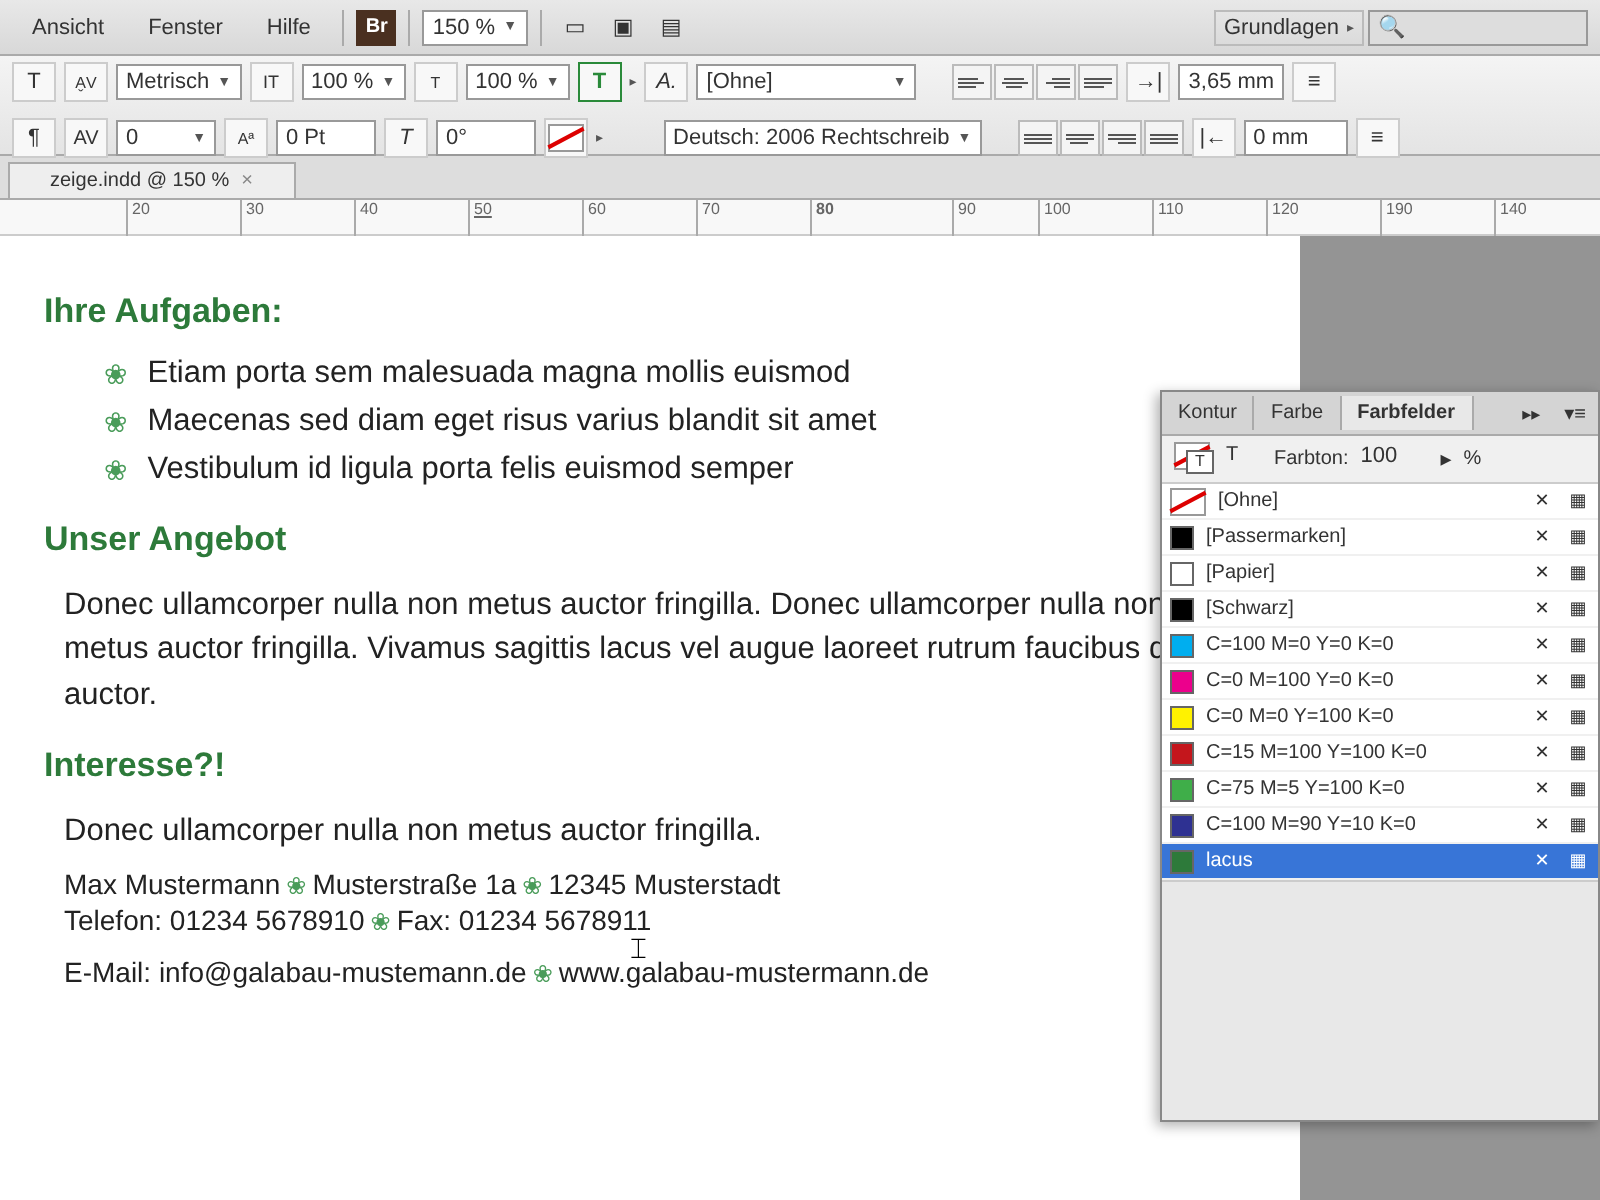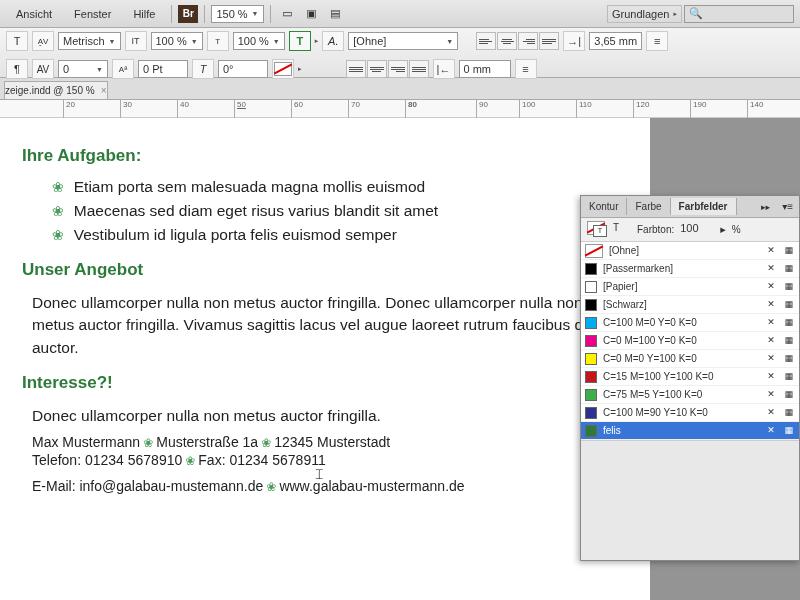--- a/index.html
+++ b/index.html
@@ -9,21 +9,21 @@
 .menubar .sep { width:1px; height:18px; background:#aaa; margin:0 4px; }
 .menubar .icon { width:22px; height:18px; display:inline-flex; align-items:center; justify-content:center; border:1px solid transparent; }
 .dd { display:inline-flex; align-items:center; background:#fff; border:1px solid #999; height:18px; padding:0 4px; gap:4px; }
 .dd .tri { font-size:7px; color:#555; }
 .toolbar { background:linear-gradient(#f4f4f4,#e4e4e4); border-bottom:1px solid #aaa; padding:2px 6px; display:flex; align-items:center; gap:6px; flex-wrap:wrap; height:50px; }
 .toolbar .row { display:flex; align-items:center; gap:4px; width:100%; height:22px; }
 .toolbar .btn { width:22px; height:20px; border:1px solid #ccc; background:#f8f8f8; display:inline-flex; align-items:center; justify-content:center; }
 .toolbar .field { background:#fff; border:1px solid #999; height:18px; padding:0 4px; min-width:50px; display:inline-flex; align-items:center; justify-content:space-between; gap:4px; }
 .toolbar .tri { font-size:7px; color:#555; }
 .tabs { height:22px; background:#ddd; border-bottom:1px solid #aaa; display:flex; align-items:flex-end; padding-left:4px; }
-.tab { background:#eee; border:1px solid #aaa; border-bottom:none; padding:3px 0; font-size:10px; display:flex; align-items:center; gap:6px; }
+.tab { background:#eee; border:1px solid #aaa; border-bottom:none; padding:3px 20px; font-size:10px; display:flex; align-items:center; gap:6px; }
 .tab .x { color:#888; font-size:10px; }
 .ruler { height:18px; background:#f8f8f8; border-bottom:1px solid #ccc; position:relative; font-size:8px; color:#666; }
 .ruler .tick { position:absolute; top:0; border-left:1px solid #aaa; height:18px; padding-left:2px; }
 .workspace { display:flex; height:482px; }
 .doc { flex:1; background:#fff; padding:20px 30px 20px 22px; overflow:hidden; position:relative; }
 .doc h2 { color:#2d7a3a; font-size:17px; font-weight:bold; margin:8px 0 12px; }
 .doc ul { list-style:none; margin:0 0 16px 30px; }
 .doc li { font-size:15.5px; color:#222; margin:6px 0; display:flex; align-items:center; gap:10px; }
 .bullet { color:#4a9c5a; font-size:14px; }
 .doc p { font-size:15.5px; color:#222; line-height:1.45; margin:0 10px 14px 10px; }
@@ -145,20 +145,24 @@
       </span>
     <span class="btn" style="font-style:italic">T</span>
     <span class="field">
         <span>0°</span>
       </span>
     <span class="btn">
         <span class="noline"></span>
       </span>
       <span class="tri" style="font-size:7px">▸</span>
     <span style="width:22px"></span>
+    <span class="field" style="min-width:140px">
+        <span>Deutsch: 2006 Rechtschreib</span>
+        <span class="tri">▼</span>
+      </span>
     <span style="width:10px"></span>
     <span class="alignset">
       <span class="ab">
           <span style="width:100%"></span>
           <span style="width:100%"></span>
           <span style="width:100%"></span>
         </span>
       <span class="ab">
           <span style="width:100%"></span>
           <span style="width:100%"></span>
@@ -312,19 +316,19 @@
         <span class="ico">▦</span>
       </div>
       <div class="swrow">
         <span class="swatch" style="background:#2e3192"></span>
         <span class="nm">C=100 M=90 Y=10 K=0</span>
         <span class="ico">✕</span>
         <span class="ico">▦</span>
       </div>
       <div class="swrow sel">
         <span class="swatch" style="background:#2d7a3a"></span>
-        <span class="nm">felis</span>
+        <span class="nm">lacus</span>
         <span class="ico">✕</span>
         <span class="ico">▦</span>
       </div>
     </div>
   <div class="pfoot"></div>
 </div>
 
 </body></html>

